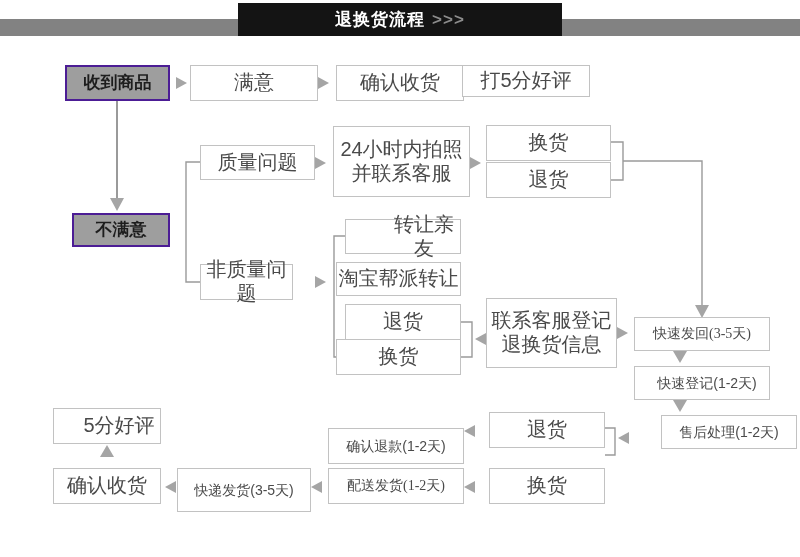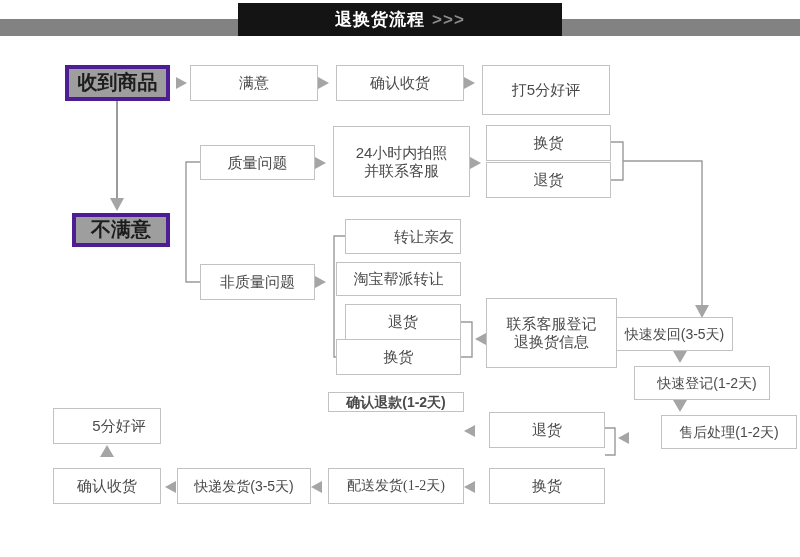--- a/index.html
+++ b/index.html
@@ -59,32 +59,32 @@
 
   
   .node{
     position:absolute;
     box-sizing:border-box;
     display:flex;
     align-items:center;
     justify-content:center;
     text-align:center;
     color:#4a4a4a;
-    font-size:15px;
+    font-size:20px;
     line-height:1.18;
     background:#ffffff;
     border:1px solid #c2c2c2;
     white-space:pre-line;
   }
   .node.filled{
     background:#9e9e9e;
-    border:4px solid #4c1d95;
+    border:2px solid #4c1d95;
     color:#1d1d1d;
     font-weight:bold;
-    font-size:20px;
+    font-size:17px;
   }
   .node.small{font-size:14px;}
 
   
   #wires{position:absolute;left:0;top:0;width:800px;height:557px;pointer-events:none;}
   .wire{stroke:#9a9a9a;stroke-width:1.4;fill:none;}
   .wire-thick{stroke:#9a9a9a;stroke-width:2;fill:none;}
   .tri{fill:#a5a5a5;}
 </style>
 </head>
@@ -144,45 +144,45 @@
     <polygon class="tri" points="322,481 311,487 322,493"></polygon>
 
     <polygon class="tri" points="176,481 165,487 176,493"></polygon>
 
     <polygon class="tri" points="100,457 114,457 107,445"></polygon>
   </svg>
 
   <div class="node filled" style="left:65px;top:65px;width:105px;height:36px;">收到商品</div>
   <div class="node" style="left:190px;top:65px;width:128px;height:36px;">满意</div>
   <div class="node" style="left:336px;top:65px;width:128px;height:36px;">确认收货</div>
-  <div class="node" style="left:482px;top:65px;width:128px;height:50px;">打5分好评</div>
+  <div class="node" style="left:462px;top:65px;width:128px;height:32px;">打5分好评</div>
 
   <div class="node filled" style="left:72px;top:213px;width:98px;height:34px;">不满意</div>
 
   <div class="node" style="left:200px;top:145px;width:115px;height:35px;text-align:right;">质量问题</div>
   <div class="node" style="left:333px;top:126px;width:137px;height:71px;">24小时内拍照
 并联系客服</div>
   <div class="node" style="left:486px;top:125px;width:125px;height:36px;">换货</div>
   <div class="node" style="left:486px;top:162px;width:125px;height:36px;">退货</div>
 
-  <div class="node" style="left:200px;top:264px;width:115px;height:36px;text-align:center;">非质量问题</div>
+  <div class="node" style="left:200px;top:264px;width:93px;height:36px;text-align:center;">非质量问题</div>
   <div class="node" style="left:345px;top:219px;width:116px;height:35px;padding-left:42px;">转让亲友</div>
   <div class="node" style="left:336px;top:262px;width:125px;height:34px;">淘宝帮派转让</div>
   <div class="node" style="left:345px;top:304px;width:116px;height:36px;">退货</div>
   <div class="node" style="left:336px;top:339px;width:125px;height:36px;">换货</div>
 
   <div class="node" style="left:486px;top:298px;width:131px;height:70px;">联系客服登记
 退换货信息</div>
 
-  <div class="node small" style="left:616px;top:317px;width:117px;height:34px;">快速发回(3-5天)</div>
+  <div class="node small" style="left:634px;top:317px;width:136px;height:34px;font-family:Liberation Serif, serif;">快速发回(3-5天)</div>
   <div class="node small" style="left:634px;top:366px;width:136px;height:34px;padding-left:10px;">快速登记(1-2天)</div>
   <div class="node small" style="left:634px;top:415px;width:136px;height:34px;margin-left:27px;">售后处理(1-2天)</div>
 
   <div class="node" style="left:489px;top:412px;width:116px;height:36px;">退货</div>
   <div class="node" style="left:489px;top:468px;width:116px;height:36px;">换货</div>
 
-  <div class="node small" style="left:328px;top:392px;width:136px;height:20px;font-weight:bold;">确认退款(1-2天)</div>
+  <div class="node small" style="left:328px;top:428px;width:136px;height:36px;">确认退款(1-2天)</div>
   <div class="node small" style="left:328px;top:468px;width:136px;height:36px;font-family:Liberation Serif, serif;">配送发货(1-2天)</div>
-  <div class="node small" style="left:177px;top:468px;width:134px;height:36px;">快递发货(3-5天)</div>
+  <div class="node small" style="left:177px;top:468px;width:134px;height:44px;">快递发货(3-5天)</div>
   <div class="node" style="left:53px;top:468px;width:108px;height:36px;">确认收货</div>
   <div class="node" style="left:53px;top:408px;width:108px;height:36px;padding-left:24px;">5分好评</div>
 
 </div>
 
 </body></html>

